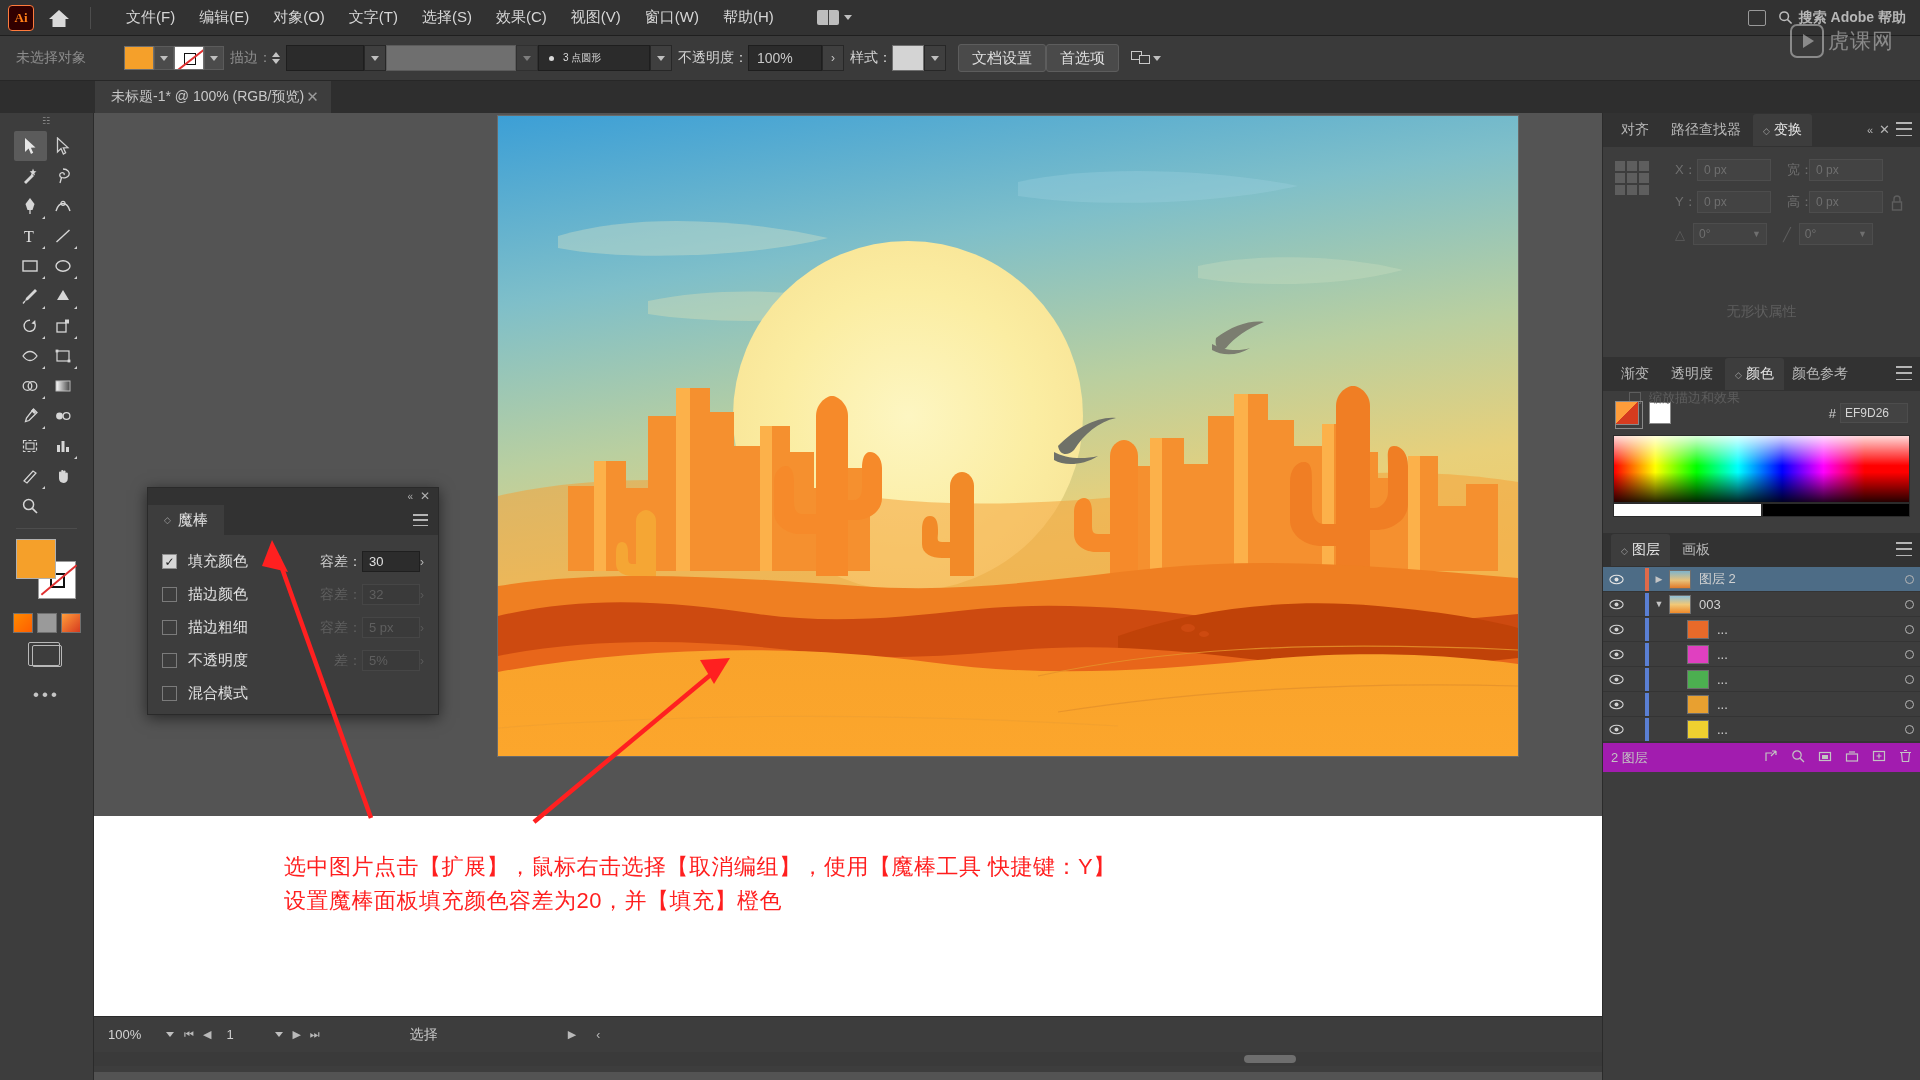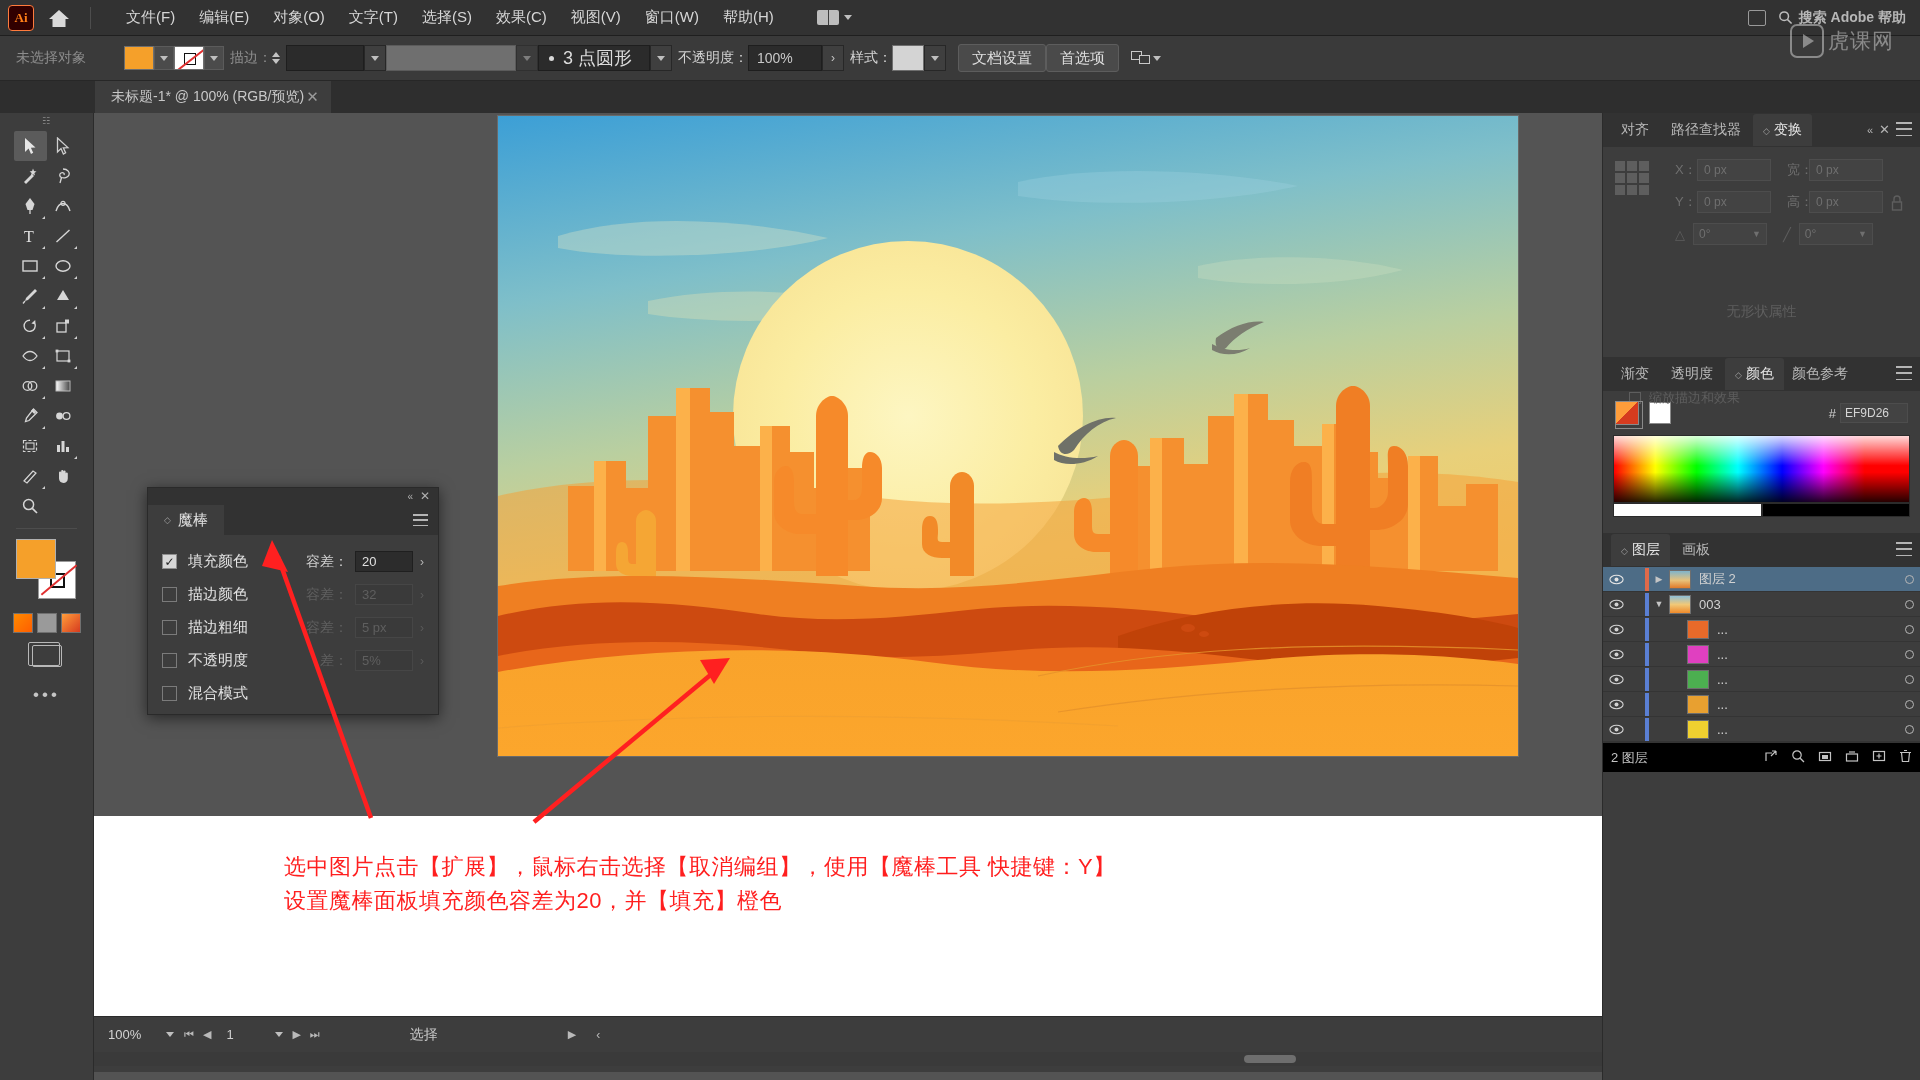--- a/index.html
+++ b/index.html
@@ -50,21 +50,21 @@
   .stroke-none .innerbox{position:absolute;left:9px;top:6px;width:12px;height:12px;border:1.5px solid #111;background:#fff;}
   .spinner{ display:flex;flex-direction:column;justify-content:center;gap:2px;width:14px;}
   .spinner span{ width:0;height:0;border-left:4px solid transparent;border-right:4px solid transparent;}
   .sp-up{ border-bottom:5px solid #c4c4c4;}
   .sp-dn{ border-top:5px solid #c4c4c4;}
   .inp-dark{ height:26px;background:#2b2b2b;border:1px solid #1e1e1e;color:#c8c8c8;
     display:flex;align-items:center;padding:0 8px;font-size:14px;}
   .dd-arrow{ width:22px;height:26px;background:#3f3f3f;border:1px solid #272727;
     display:flex;align-items:center;justify-content:center;}
   .grey-field{ width:130px;height:26px;background:#6f6f6f;border:1px solid #5b5b5b;}
-  .profile-box{ height:26px;background:#2b2b2b;border:1px solid #1e1e1e;display:flex;align-items:center;gap:9px;padding:0 10px;color:#dcdcdc;font-size:18px;}
+  .profile-box{ height:26px;background:#2b2b2b;border:1px solid #1e1e1e;display:flex;align-items:center;gap:9px;padding:0 10px;color:#dcdcdc;font-size:10px;}
   .dot{width:5px;height:5px;border-radius:50%;background:#d8d8d8;}
   .btn-dark{ height:28px;background:#4a4a4a;border:1px solid #5d5d5d;border-radius:3px;
     color:#dedede;font-size:15px;display:flex;align-items:center;padding:0 13px;white-space:nowrap;}
   .style-swatch{ width:32px;height:26px;background:#d4d4d4;border:1px solid #6e6e6e;}
   .arrange-ic{ width:22px;height:20px;position:relative;}
   .arrange-ic i{position:absolute;display:block;border:1.5px solid #c9c9c9;}
   .arrange-ic i:nth-child(1){left:0;top:3px;width:11px;height:9px;}
   .arrange-ic i:nth-child(2){left:8px;top:7px;width:11px;height:9px;background:#3a3a3a;}
 
   
@@ -171,41 +171,41 @@
   .layerlist{padding:0;}
   .lrow{display:flex;align-items:center;height:25px;border-bottom:1px solid #343434;padding-right:6px;font-size:13px;color:#d2d2d2;}
   .lrow.sel{background:#4d6c86;}
   .eye{width:26px;display:flex;align-items:center;justify-content:center;}
   .lock{width:16px;}
   .bar{width:4px;height:23px;}
   .twisty{width:20px;display:flex;align-items:center;justify-content:center;color:#c5c5c5;font-size:9px;}
   .thumb-sq{width:22px;height:19px;border:1px solid #6e6e6e;margin-right:8px;}
   .lname{flex:1;}
   .circ{width:9px;height:9px;border-radius:50%;border:1.5px solid #b6b6b6;}
-  .lfooter{display:flex;align-items:center;height:30px;padding:0 8px;gap:17px;color:#c3c3c3;font-size:13px;background:#000000;border-top:1px solid #343434;}
+  .lfooter{display:flex;align-items:center;height:30px;padding:0 8px;gap:17px;color:#c3c3c3;font-size:13px;background:#a21caf;border-top:1px solid #343434;}
   .lf-icons{margin-left:auto;display:flex;align-items:center;gap:13px;}
 
   
   .wandpanel{position:absolute;left:147px;top:487px;width:292px;height:228px;
     background:#3d3d3d;border:1px solid #2a2a2a;box-shadow:0 3px 14px rgba(0,0,0,.55);}
   .wp-bar{height:17px;background:#323232;position:relative;}
   .wp-bar .mini{position:absolute;right:26px;top:3px;color:#b0b0b0;font-size:10px;letter-spacing:-1px;}
   .wp-bar .cls{position:absolute;right:8px;top:1px;color:#b0b0b0;font-size:12px;}
   .wp-tabs{height:30px;background:#323232;display:flex;align-items:center;}
   .wp-tab{height:30px;background:#3d3d3d;display:flex;align-items:center;gap:7px;padding:0 16px;font-size:15px;color:#e0e0e0;}
   .wp-tab .grip{color:#9d9d9d;font-size:9px;}
   .wp-menu{margin-left:auto;margin-right:10px;width:15px;height:12px;display:flex;flex-direction:column;justify-content:space-between;}
   .wp-menu i{height:1.5px;background:#b5b5b5;}
   .wp-body{padding:10px 14px 0;}
   .wp-row{display:flex;align-items:center;height:33px;}
   .wp-cb{width:15px;height:15px;border:1px solid #8e8e8e;background:#d7d7d7;margin-right:11px;
     display:flex;align-items:center;justify-content:center;color:#1d1d1d;font-size:12px;font-weight:bold;}
   .wp-cb.off{background:#3d3d3d;border-color:#7b7b7b;color:transparent;}
   .wp-lbl{font-size:15px;color:#e2e2e2;}
-  .wp-right{margin-left:auto;display:flex;align-items:center;gap:7px;}
+  .wp-right{margin-left:auto;display:flex;align-items:center;}
   .wp-tol{font-size:14px;color:#cfcfcf;}
   .wp-tol.dim{color:#5f5f5f;}
   .wp-inp{width:58px;height:21px;background:#2c2c2c;border:1px solid #1f1f1f;color:#e0e0e0;font-size:13px;
     display:flex;align-items:center;padding-left:6px;}
   .wp-inp.dim{background:#3a3a3a;border-color:#464646;color:#5f5f5f;}
   .wp-chev{color:#b5b5b5;font-size:12px;}
   .wp-chev.dim{color:#5a5a5a;}
 
   
   .arrows{position:absolute;left:0;top:0;width:1920px;height:1080px;pointer-events:none;}
@@ -639,21 +639,21 @@
           <i></i>
         </div>
     </div>
     <div class="wp-body">
 
       <div class="wp-row">
         <div class="wp-cb">✓</div>
         <div class="wp-lbl">填充颜色</div>
         <div class="wp-right">
           <span class="wp-tol">容差：</span>
-          <span class="wp-inp">20</span>
+          <span class="wp-inp">30</span>
           <span class="wp-chev">›</span>
         </div>
       </div>
 
       <div class="wp-row">
         <div class="wp-cb off">✓</div>
         <div class="wp-lbl">描边颜色</div>
         <div class="wp-right">
           <span class="wp-tol dim">容差：</span>
           <span class="wp-inp dim">32</span>

